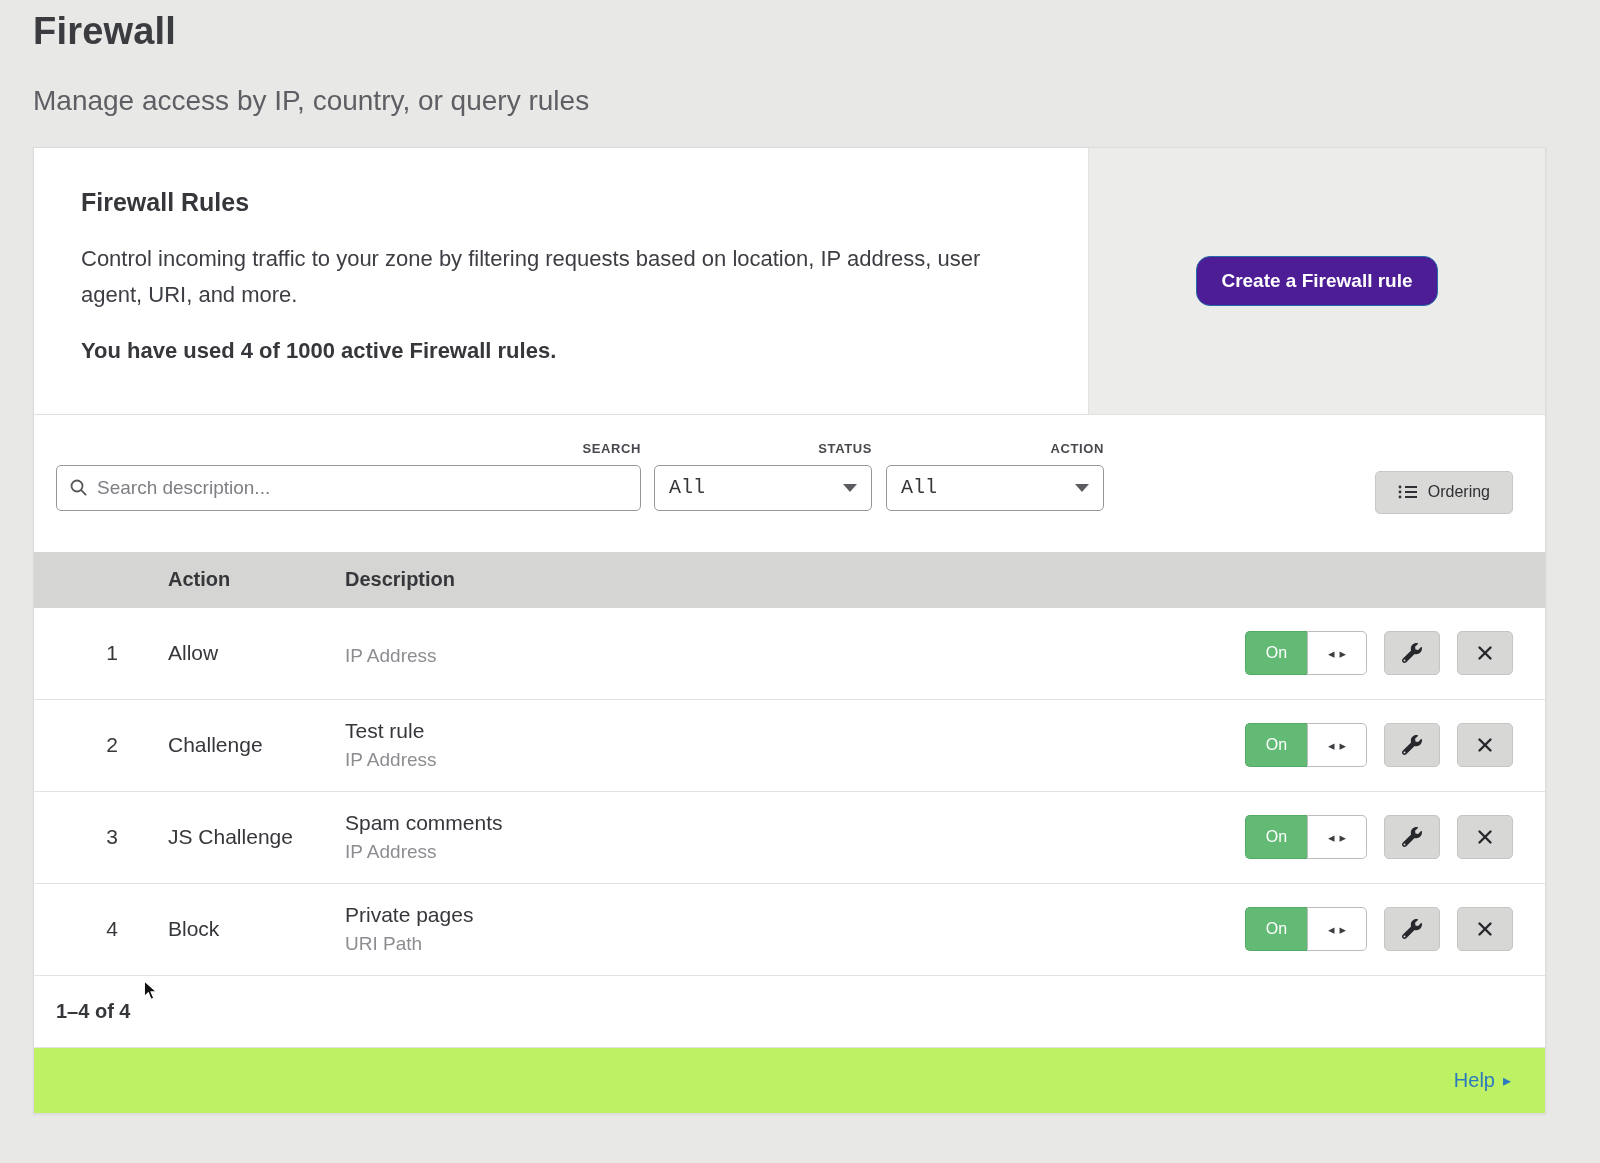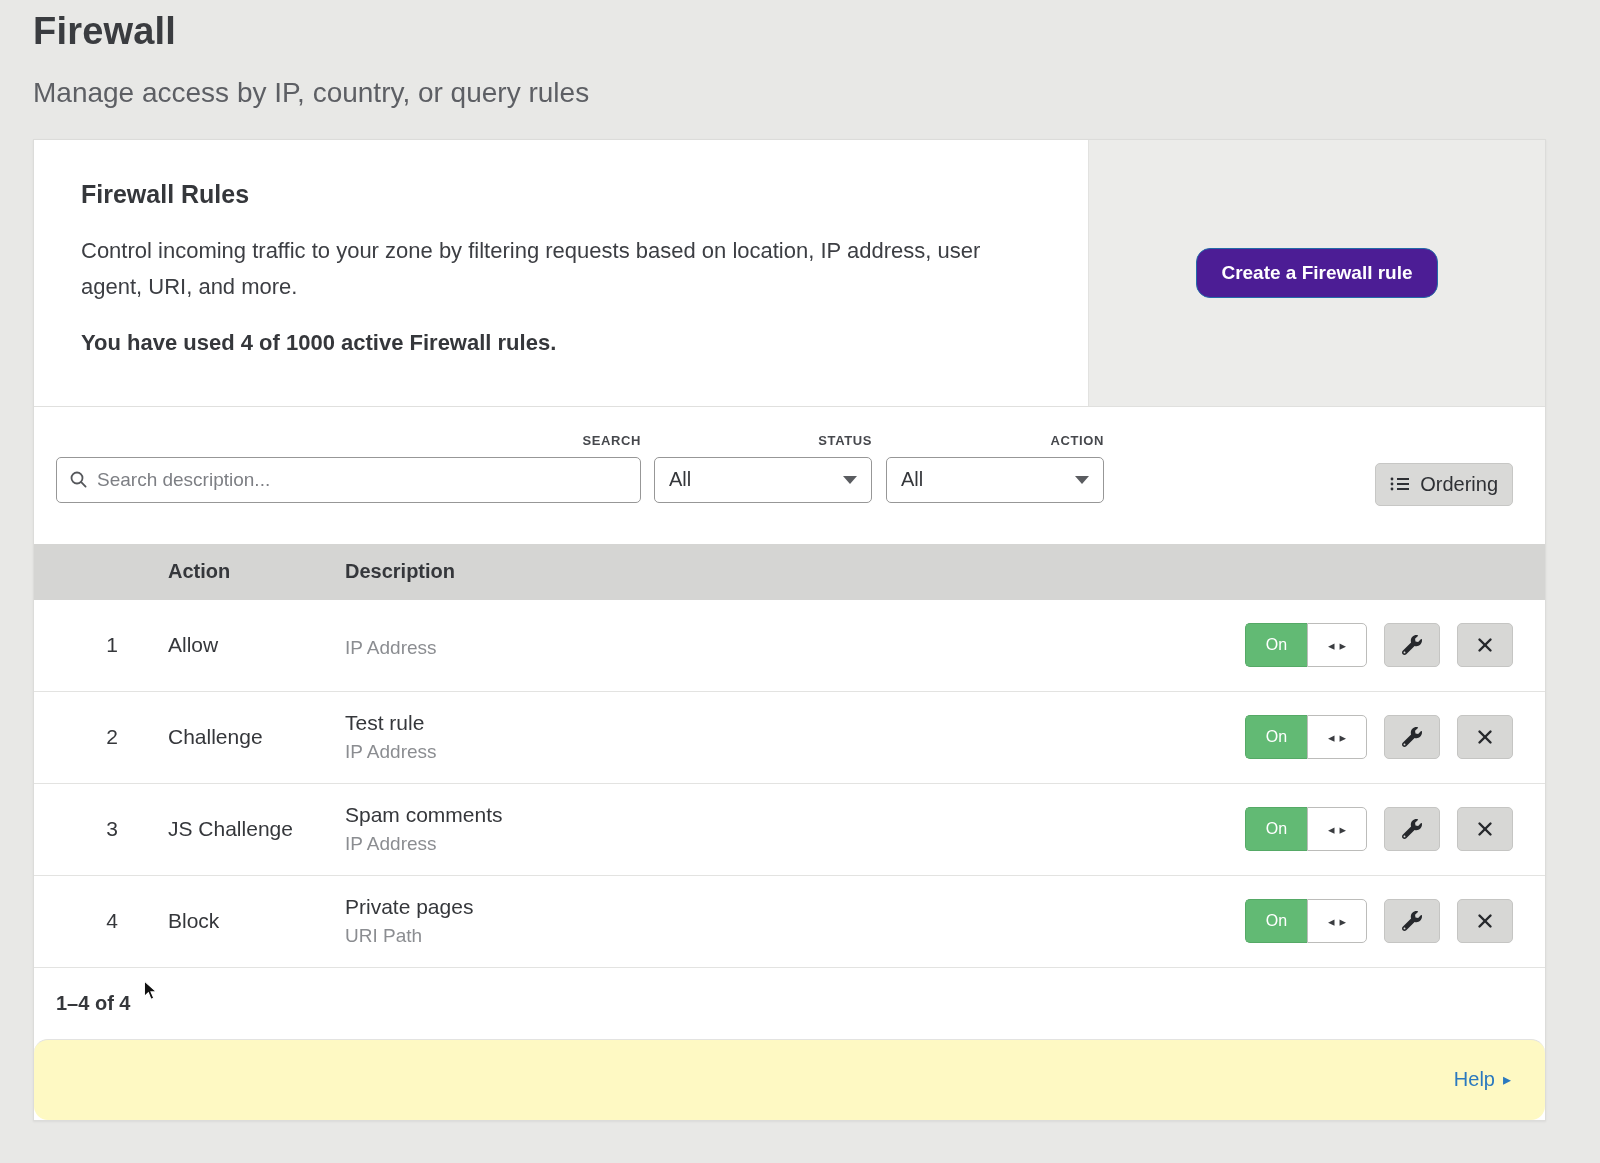--- a/index.html
+++ b/index.html
@@ -7,21 +7,21 @@
   body {
     font-family:"Liberation Sans", sans-serif;
     background:#e8e8e6;
     color:#36393f;
     position:relative;
   }
   .page { padding:10px 54px 0 33px; }
 
   
   .page-title { font-size:38px; font-weight:600; color:#3a3c40; letter-spacing:.2px; }
-  .page-subtitle { margin-top:24px; font-size:28px; font-weight:400; color:#5d5f64; }
+  .page-subtitle { margin-top:32px; font-size:28px; font-weight:400; color:#5d5f64; }
 
   
   .card {
     margin-top:30px;
     background:#ffffff;
     border:1px solid #dcdcda;
     box-shadow:0 1px 2px rgba(0,0,0,.06);
   }
 
   
@@ -55,31 +55,31 @@
   .search-box svg { flex:0 0 auto; margin-right:9px; }
   .search-input {
     flex:1; border:none; outline:none; font-family:inherit;
     font-size:19px; color:#35373b; background:transparent;
   }
   .search-input::placeholder { color:#7d7f84; }
   .select-filter { width:218px; margin-right:14px; }
   .select-box {
     display:flex; align-items:center; justify-content:space-between;
     height:46px; border:1px solid #979797; border-radius:5px;
-    background:#fff; padding:0 14px 0 14px; font-size:20px; color:#35373b; cursor:pointer;
+    background:#fff; padding:0 14px 0 14px; font-size:20px; color:#35373b; cursor:pointer;font-family:Liberation Mono, monospace;
   }
   .chevron-down {
     width:0; height:0; border-left:7px solid transparent; border-right:7px solid transparent;
     border-top:8px solid #5a5c60; margin-left:8px;
   }
   .ordering-wrap { margin-left:auto; padding-top:30px; }
   .ordering-btn {
     display:flex; align-items:center; gap:10px;
-    height:43px; padding:0 14px; background:#d9d9d7; border:1px solid #c7c7c5;
-    border-radius:5px; font-family:inherit; font-size:20px; color:#2e3034; cursor:pointer;
+    height:43px; padding:0 22px; background:#d9d9d7; border:1px solid #c7c7c5;
+    border-radius:5px; font-family:inherit; font-size:16px; color:#2e3034; cursor:pointer;
   }
 
   
   .thead {
     display:flex; align-items:center; height:56px;
     background:#d5d5d3; padding:0 32px 0 22px;
     font-size:20px; font-weight:700; color:#35373b;
   }
   .h-num { width:112px; }
   .h-action { width:177px; }
@@ -108,22 +108,22 @@
   }
   .icon-btn {
     width:56px; height:44px; margin-left:17px;
     background:#d7d7d5; border:1px solid #c5c5c3; border-radius:5px;
     display:flex; align-items:center; justify-content:center; cursor:pointer;
   }
 
   
   .pagination { padding:24px 22px; font-size:20px; font-weight:700; color:#35373b; background:#fff; }
   .card-footer {
-    height:81px; border-top:1px solid #e3e3e1; background:#fef9c3;
-    display:flex; align-items:center; justify-content:flex-end; padding-right:34px;border-radius:14px;
+    height:66px; border-top:1px solid #e3e3e1; background:#bef264;
+    display:flex; align-items:center; justify-content:flex-end; padding-right:34px;
   }
   .help-link {
     font-size:20px; color:#2b79bf; text-decoration:none; cursor:pointer;
     display:flex; align-items:center; gap:8px;
   }
   .help-arrow { font-size:16px; }
 
   .mouse-cursor { position:absolute; left:143px; top:980px; pointer-events:none; }
 </style>
 </head>

